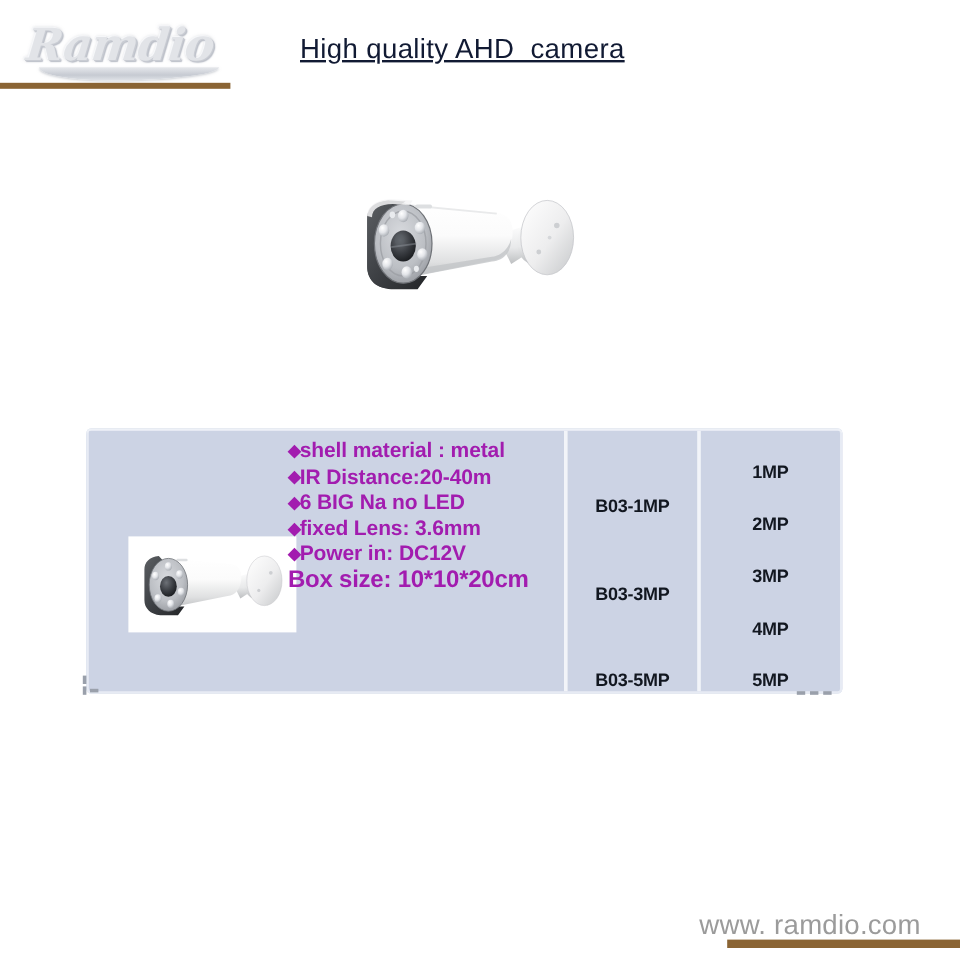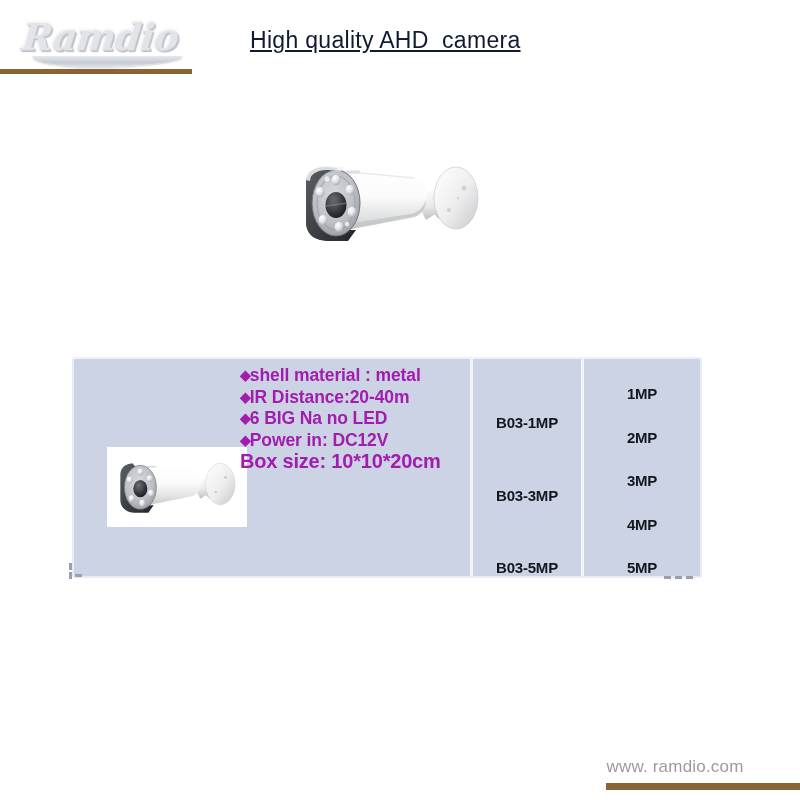--- a/index.html
+++ b/index.html
@@ -203,21 +203,21 @@
     height: 7px;
   }
 
   
   #footer-url {
     position: absolute;
     left: 560px;
     top: 757px;
     width: 230px;
     text-align: center;
-    font-size: 17px;
+    font-size: 23px;
     color: #9b9b9b;
     letter-spacing: 0.2px;
     white-space: pre;
   }
   #footer-rule {
     position: absolute;
     left: 606px;
     top: 783px;
     width: 194px;
     height: 7px;
@@ -354,20 +354,21 @@
           <ellipse cx="34" cy="42" rx="4.4" ry="5.2" fill="url(#ledG)"></ellipse>
         </g>
       </svg>
     </div>
   </div>
 
   <div id="cell-specs">
     <span class="spec-line bullet"><span class="bullet-glyph">◆</span><span>shell material : metal</span></span>
     <span class="spec-line bullet"><span class="bullet-glyph">◆</span><span>IR Distance:20-40m</span></span>
     <span class="spec-line bullet"><span class="bullet-glyph">◆</span><span>6 BIG  Na no LED</span></span>
+    <span class="spec-line bullet"><span class="bullet-glyph">◆</span><span>fixed Lens: 3.6mm</span></span>
     <span class="spec-line bullet"><span class="bullet-glyph">◆</span><span>Power in:  DC12V</span></span>
     <span class="spec-line plain"><span>Box size: 10*10*20cm</span></span>
   </div>
 
   <div id="cell-models">
     <div class="rowlist">
       <div>
           <span>B03-1MP</span>
         </div>
       <div>

